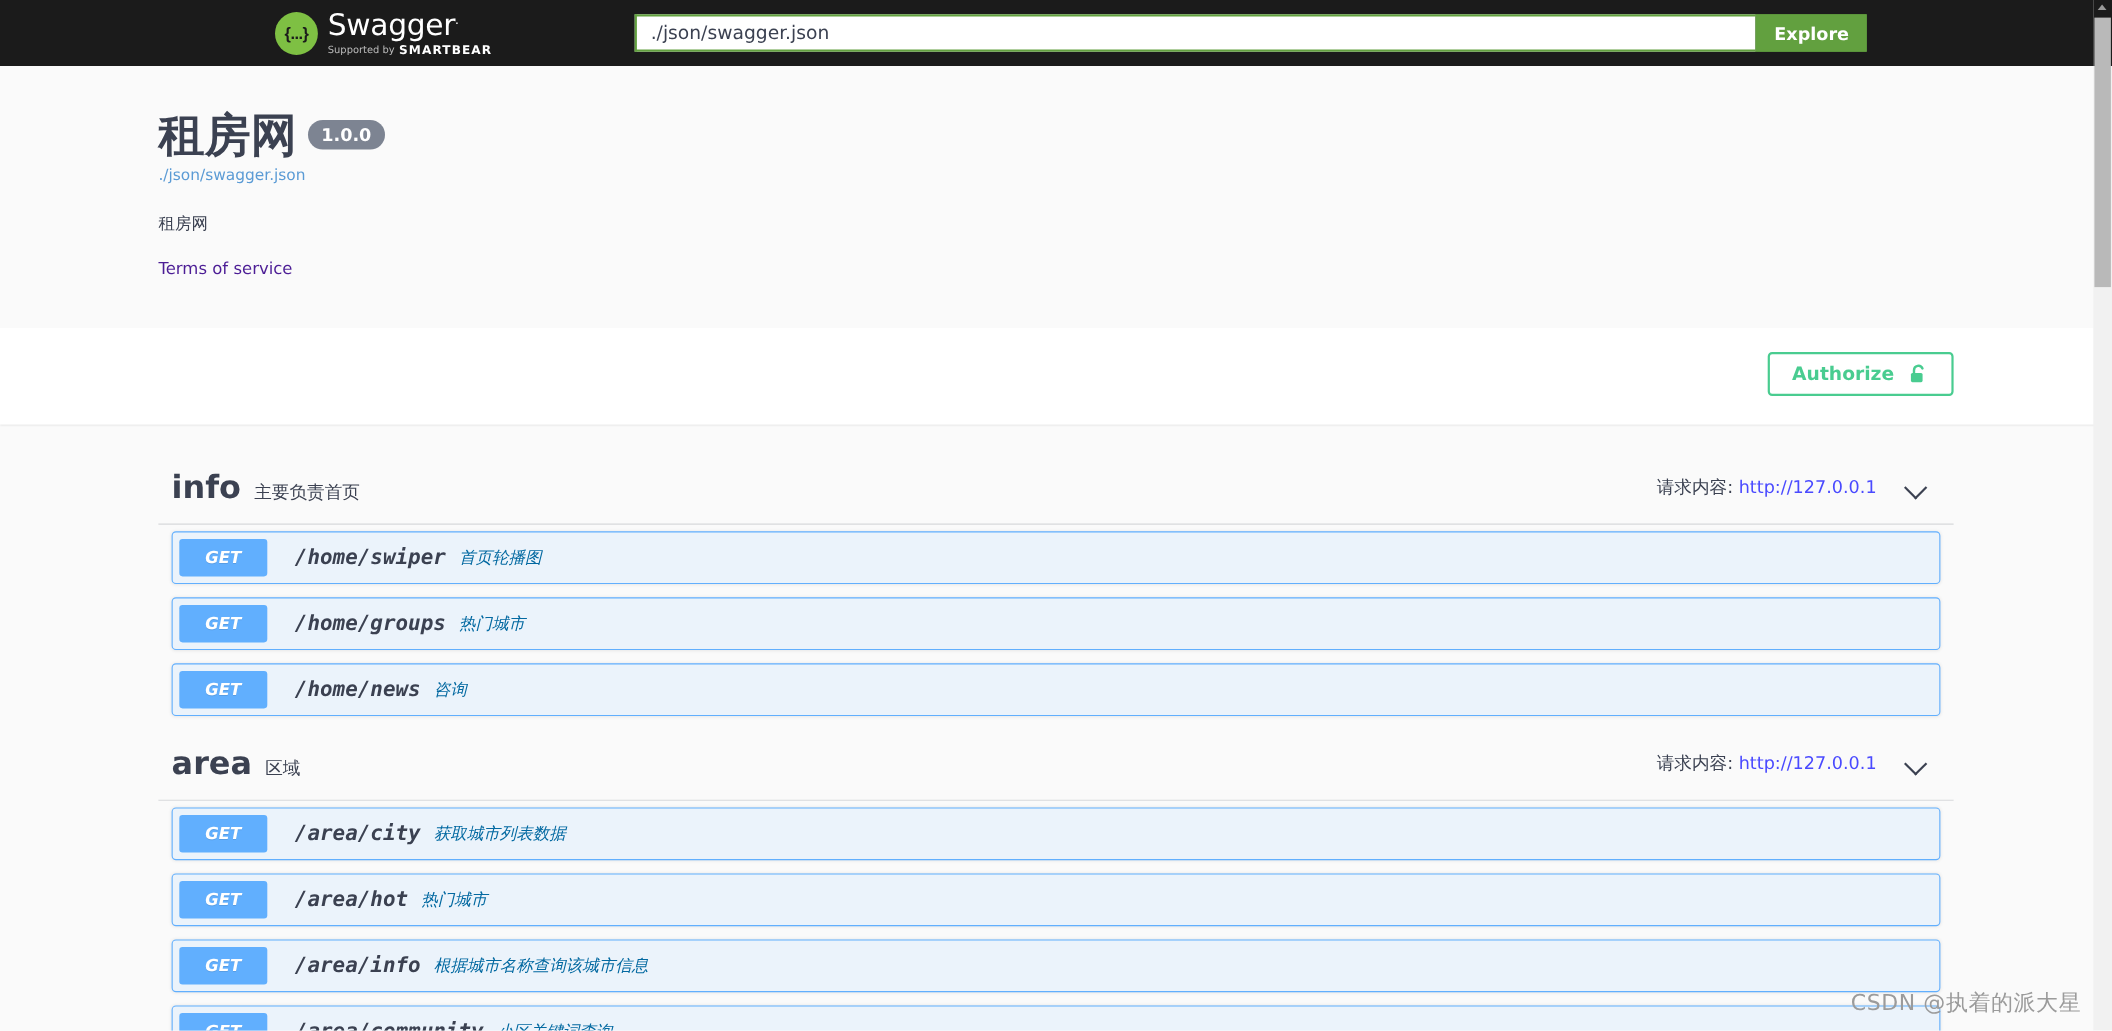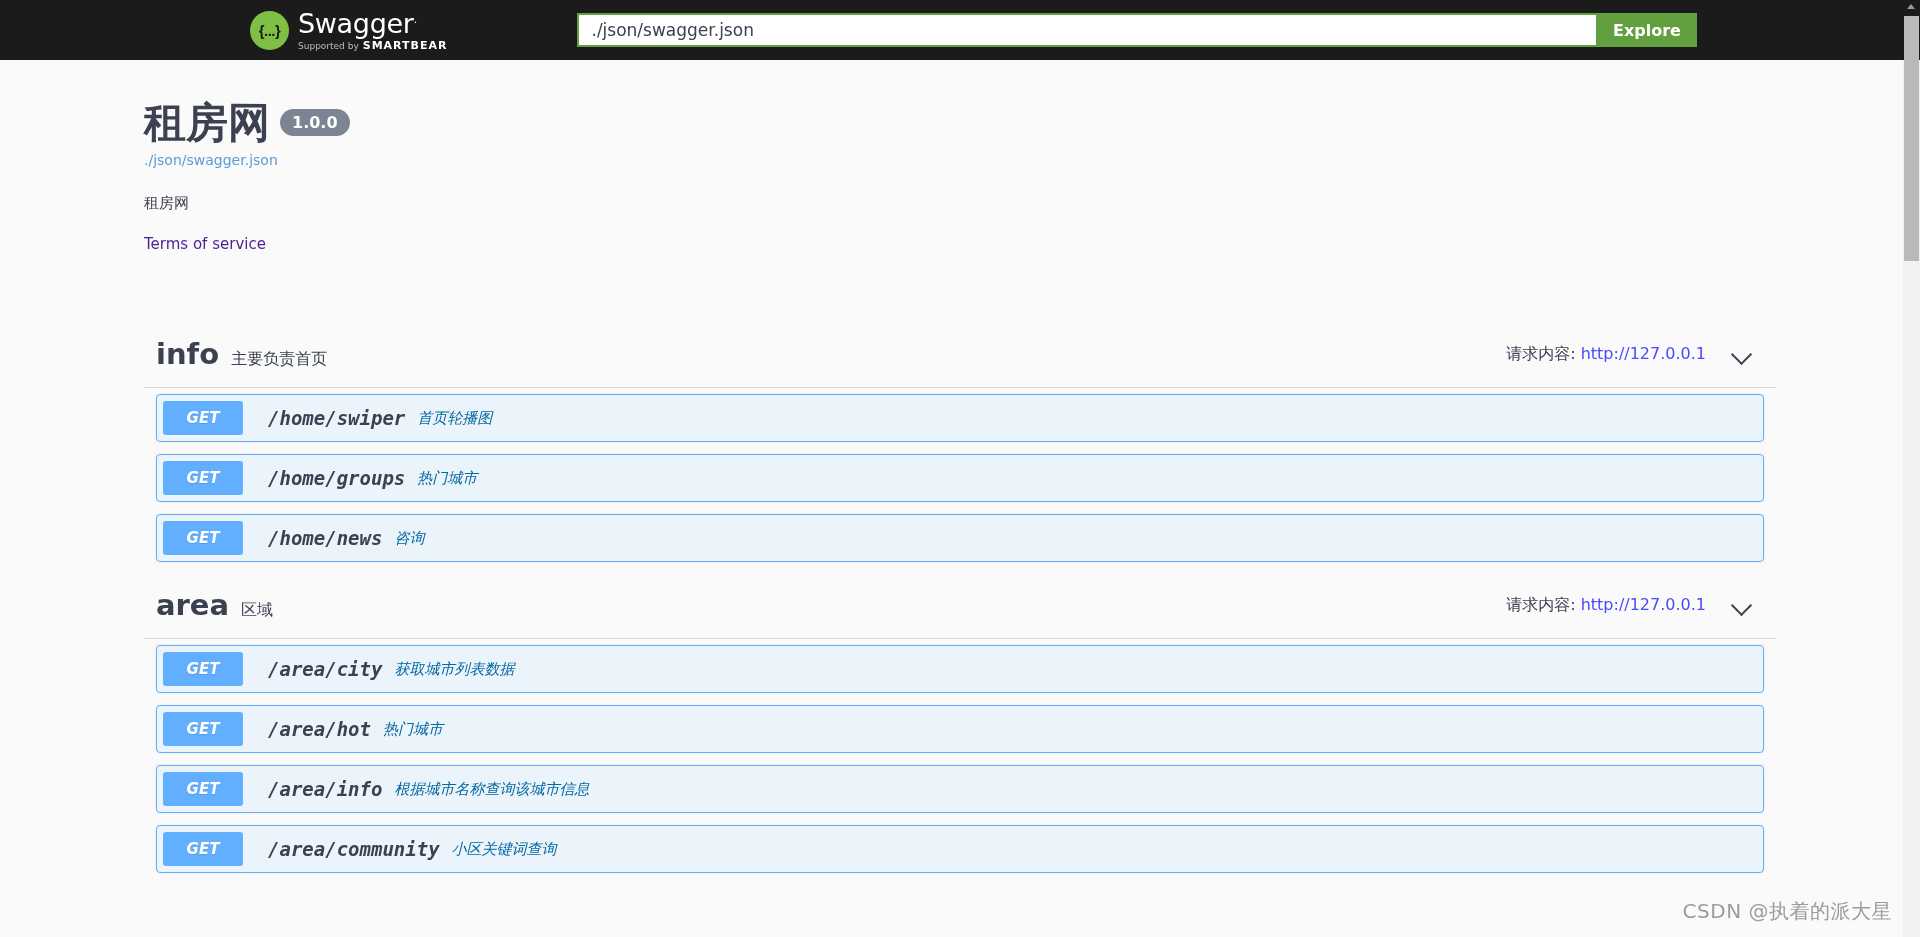--- a/index.html
+++ b/index.html
@@ -373,20 +373,33 @@
       <div class="title-row">
         <h1 class="api-title">租房网</h1>
         <span class="version-badge">1.0.0</span>
       </div>
       <a class="api-url" href="#">./json/swagger.json</a>
       <div class="api-desc">租房网</div>
       <a class="tos-link" href="#">Terms of service</a>
     </div>
   </div>
 
+  <div class="auth-band">
+    <div class="auth-inner">
+      <button class="authorize-btn">
+        <span>Authorize</span>
+        <span class="lock-icon">
+          <svg width="20" height="20" viewBox="0 0 20 20" aria-hidden="true">
+            <path d="M6 9V6.5a4 4 0 0 1 7.7-1.5" fill="none" stroke="#49cc90" stroke-width="2.2" stroke-linecap="round"></path>
+            <rect x="3.2" y="9" width="10.6" height="8.4" rx="1.4" fill="#49cc90"></rect>
+          </svg>
+        </span>
+      </button>
+    </div>
+  </div>
 
   <div class="ops-wrap">
     <div class="container" id="sections-root">
         <div class="tag-section">
           <div class="tag-header">
             <div class="tag-left">
               <span class="tag-name">info</span>
               <span class="tag-desc">主要负责首页</span>
             </div>
             <div class="tag-right">

